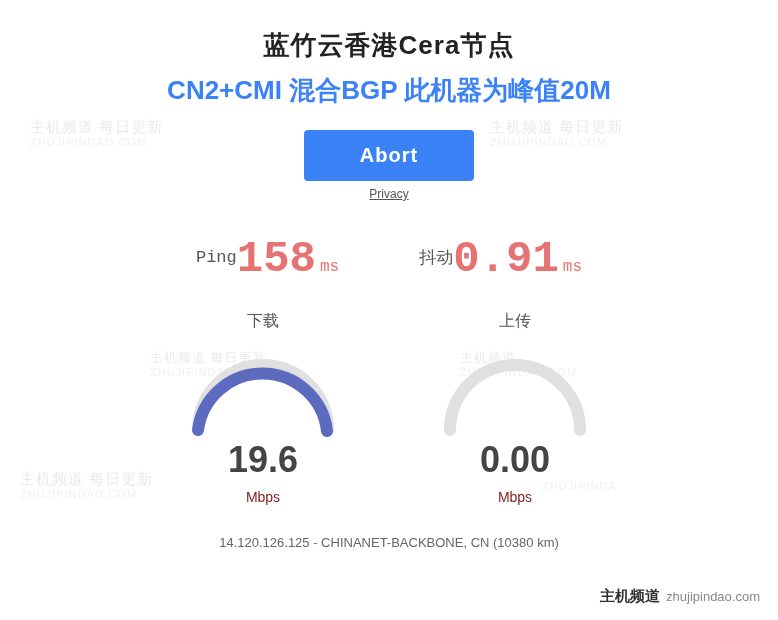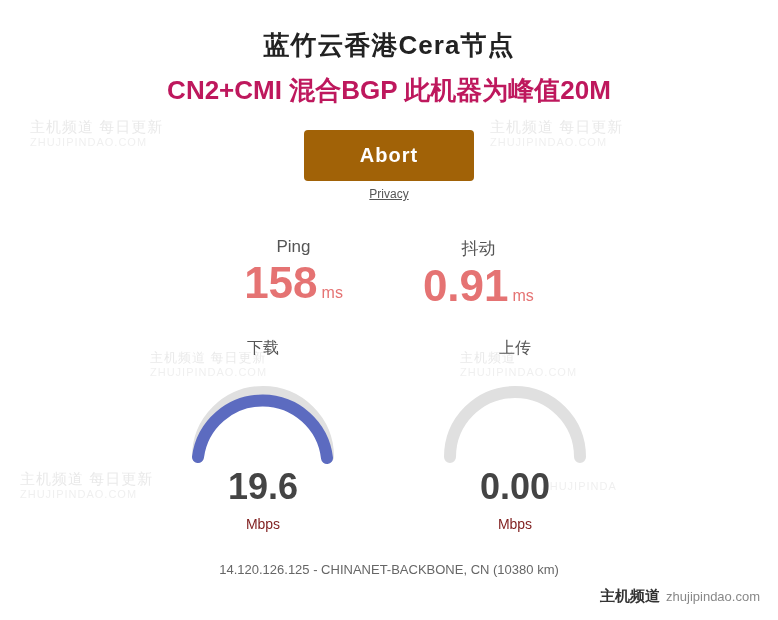--- a/index.html
+++ b/index.html
@@ -63,35 +63,35 @@
       font-size: 26px;
       font-weight: bold;
       color: #222;
       text-align: center;
       margin-bottom: 10px;
       letter-spacing: 1px;
     }
     .title-sub {
       font-size: 26px;
       font-weight: bold;
-      color: #be185d;
+      color: #3b82f6;
       text-align: center;
       margin-bottom: 22px;
       letter-spacing: 0;
     }
 
     
     .abort-area {
       display: flex;
       flex-direction: column;
       align-items: center;
       margin-bottom: 8px;
     }
     .abort-btn {
-      background: #a16207;
+      background: #3b82f6;
       color: #fff;
       border: none;
       border-radius: 4px;
       font-size: 20px;
       font-weight: bold;
       padding: 14px 56px;
       cursor: pointer;
       letter-spacing: 1px;
       margin-bottom: 6px;
     }
@@ -106,22 +106,23 @@
     .metrics-row {
       display: flex;
       justify-content: center;
       gap: 80px;
       margin-top: 28px;
       margin-bottom: 10px;
       width: 100%;
     }
     .metric-block {
       display: flex;
-      flex-direction: column;
-      align-items: center;
+      flex-direction: row;
+      align-items: center;
+      font-family: Liberation Mono, monospace;
     }
     .metric-label {
       font-size: 17px;
       color: #555;
       margin-bottom: 4px;
     }
     .metric-value {
       font-size: 44px;
       font-weight: bold;
       color: #e57373;

